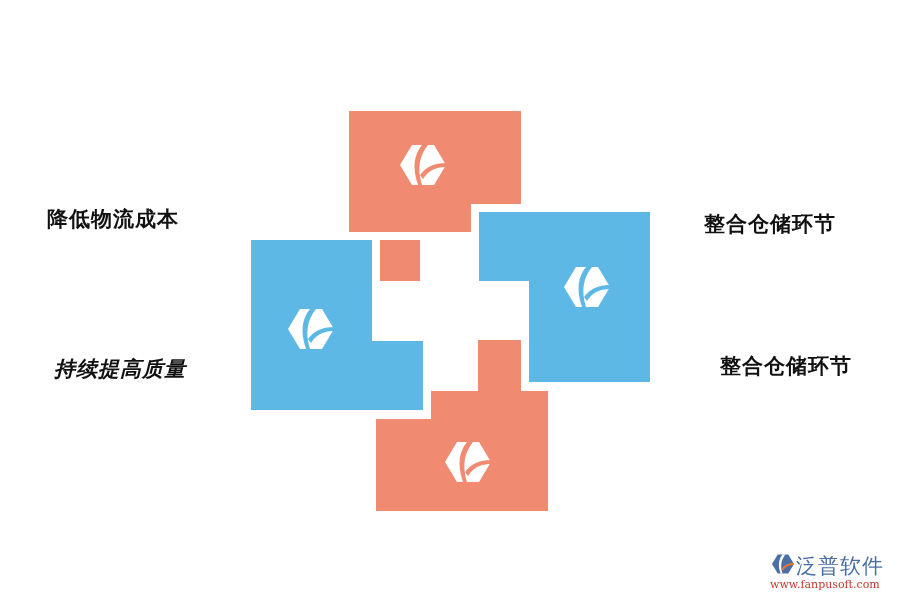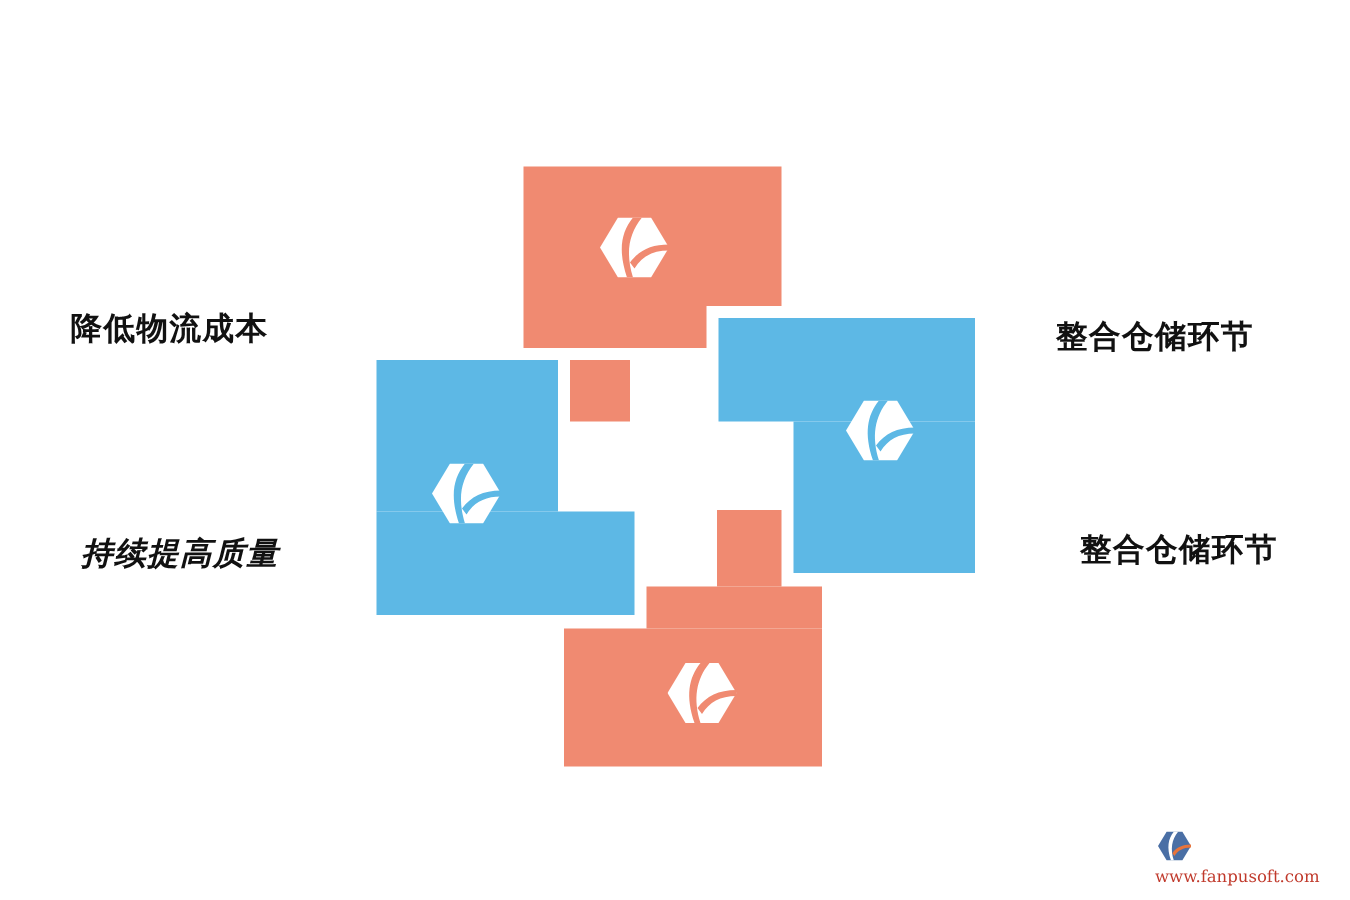--- a/index.html
+++ b/index.html
@@ -73,14 +73,15 @@
 <div class="label" style="left:54px;top:355px;font-style:italic;">持续提高质量</div>
 <div class="label" style="left:704px;top:210px;">整合仓储环节</div>
 <div class="label" style="left:700px;top:352px;margin-left:20px;">整合仓储环节</div>
 
 <div class="wm">
   <svg class="wm-logo" viewBox="0 0 46 40">
     <path d="M12 0 L34 0 L46 20 L34 40 L12 40 L0 20 Z" fill="#4a6fa5"></path>
     <path d="M22 0 C14 10 12 22 18 40 L22 40 C17 24 19 11 28 0 Z" fill="#ffffff"></path>
     <path d="M20 30 C26 22 34 18 46 18 L46 22 C35 22 28 26 23 34 Z" fill="#e8743b"></path>
   </svg>
+  <div class="wm-name">泛普软件</div>
   <div class="wm-url">www.fanpusoft.com</div>
 </div>
 
 </body></html>

